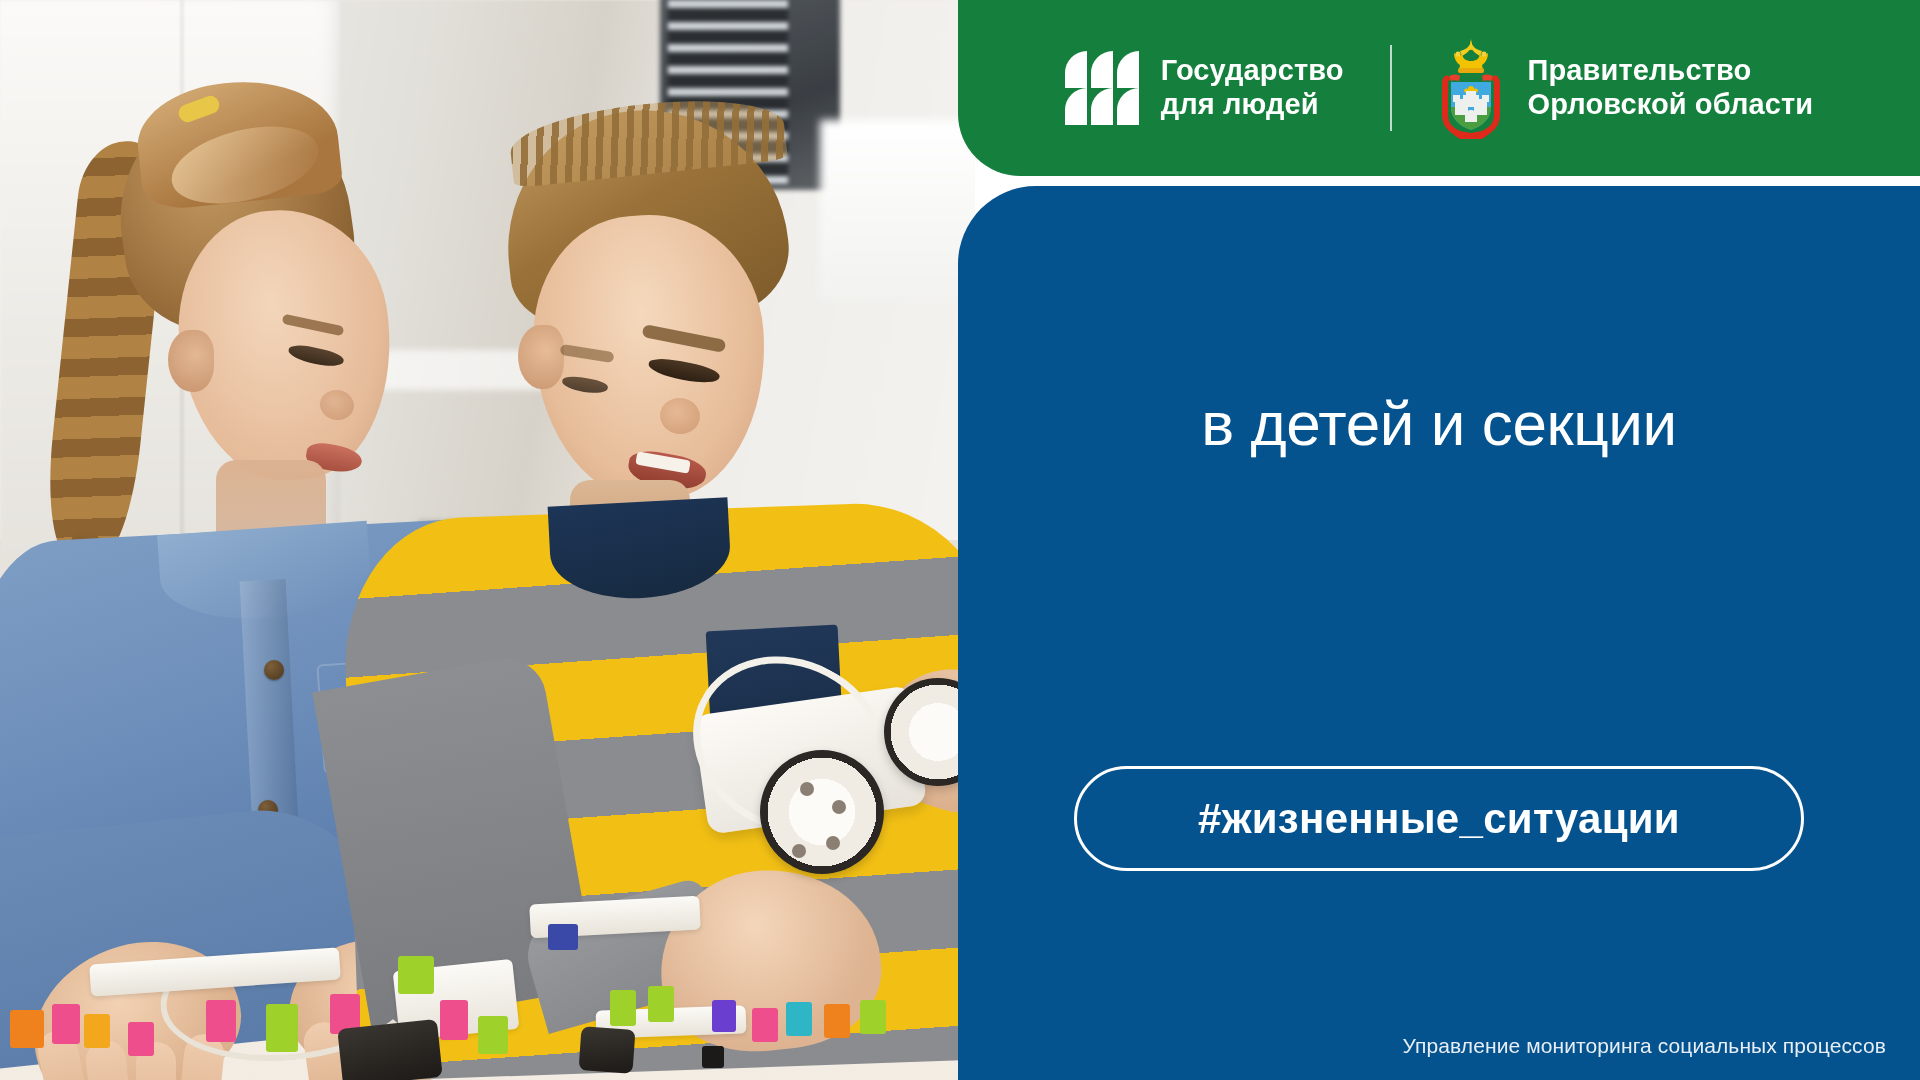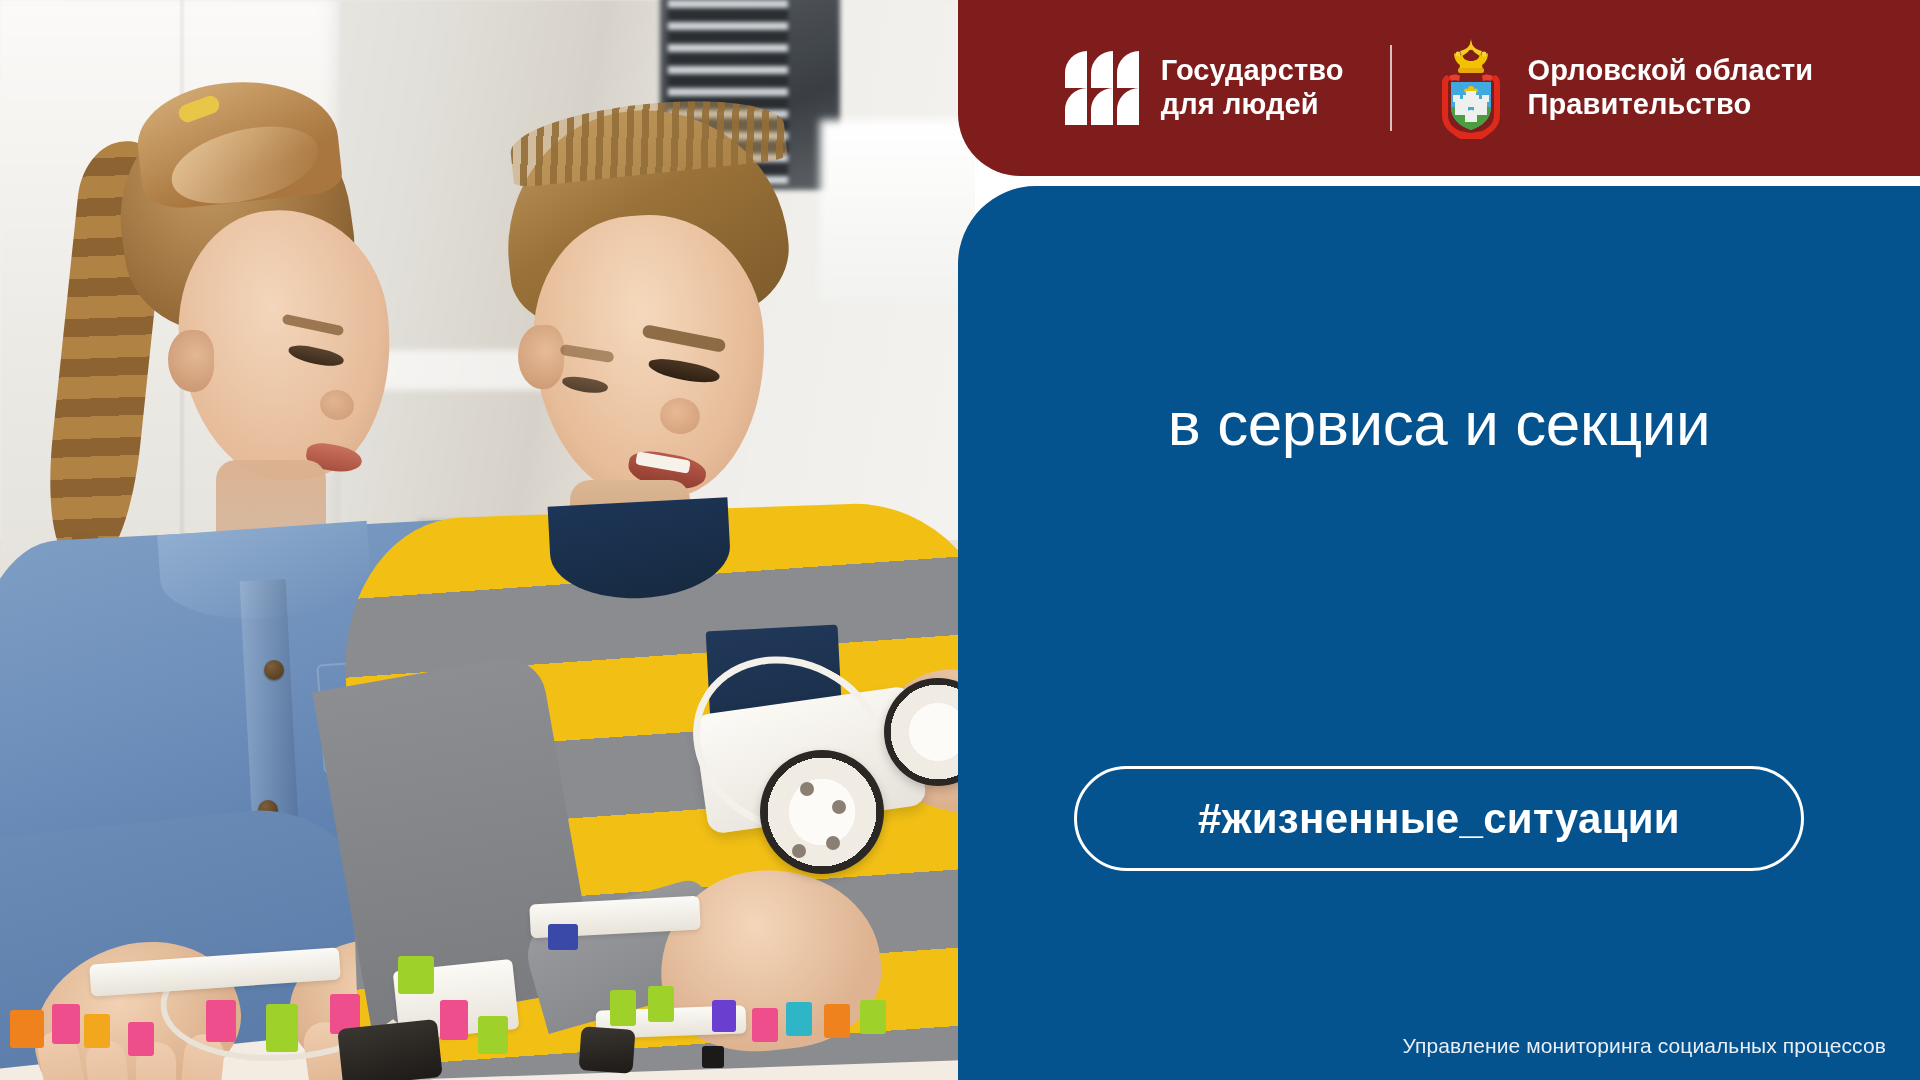--- a/index.html
+++ b/index.html
@@ -340,21 +340,21 @@
   }
   .chip { position:absolute; border-radius:3px; }
   .blk {
     position:absolute; background:linear-gradient(170deg,#3a3631,#1d1a17);
     border-radius:8px;
   }
 
   
   #teal-panel {
     position:absolute; right:0; top:0; width:962px; height:176px;
-    background:#7f1d1d;
+    background:#15803d;
     border-bottom-left-radius:62px;
     display:flex; align-items:center; justify-content:center; gap:0;
   }
   .logo-row { display:flex; align-items:center; gap:0; }
 
   .gov-logo { display:flex; align-items:center; gap:22px; }
   .flag-mark { width:74px; height:74px; position:relative; }
   .flag-col {
     position:absolute; top:0; width:22px; height:74px; overflow:hidden;
   }
@@ -573,30 +573,30 @@
           <rect x="15" y="58" width="7" height="7"></rect>
           <rect x="44" y="58" width="7" height="7"></rect>
           <rect x="28" y="54" width="10" height="11"></rect>
           <rect x="25" y="58" width="3" height="4"></rect>
           <rect x="38" y="58" width="3" height="4"></rect>
         </g>
         <path d="M30 70 h6 v8 h-6z" fill="#3fa9e0"></path>
         <path d="M27 79 c0 -4 3 -6 6 -6 s6 2 6 6 v6 h-12z" fill="#eef0ee"></path>
       </svg>
       <div class="obl-text">
+        <div>Правительство</div>
         <div>Орловской области</div>
-        <div>Правительство</div>
       </div>
     </div>
 
   </div>
 </div>
 
 <div id="blue-panel">
 
   <div id="headline">
-    <span class="hl">в сервиса и секции</span>
+    <span class="hl">в детей и секции</span>
   </div>
 
   <div id="footer-note">Управление мониторинга социальных процессов</div>
 
   <div id="hashtag-button">#жизненные_ситуации</div>
 </div>
 
 </body></html>

